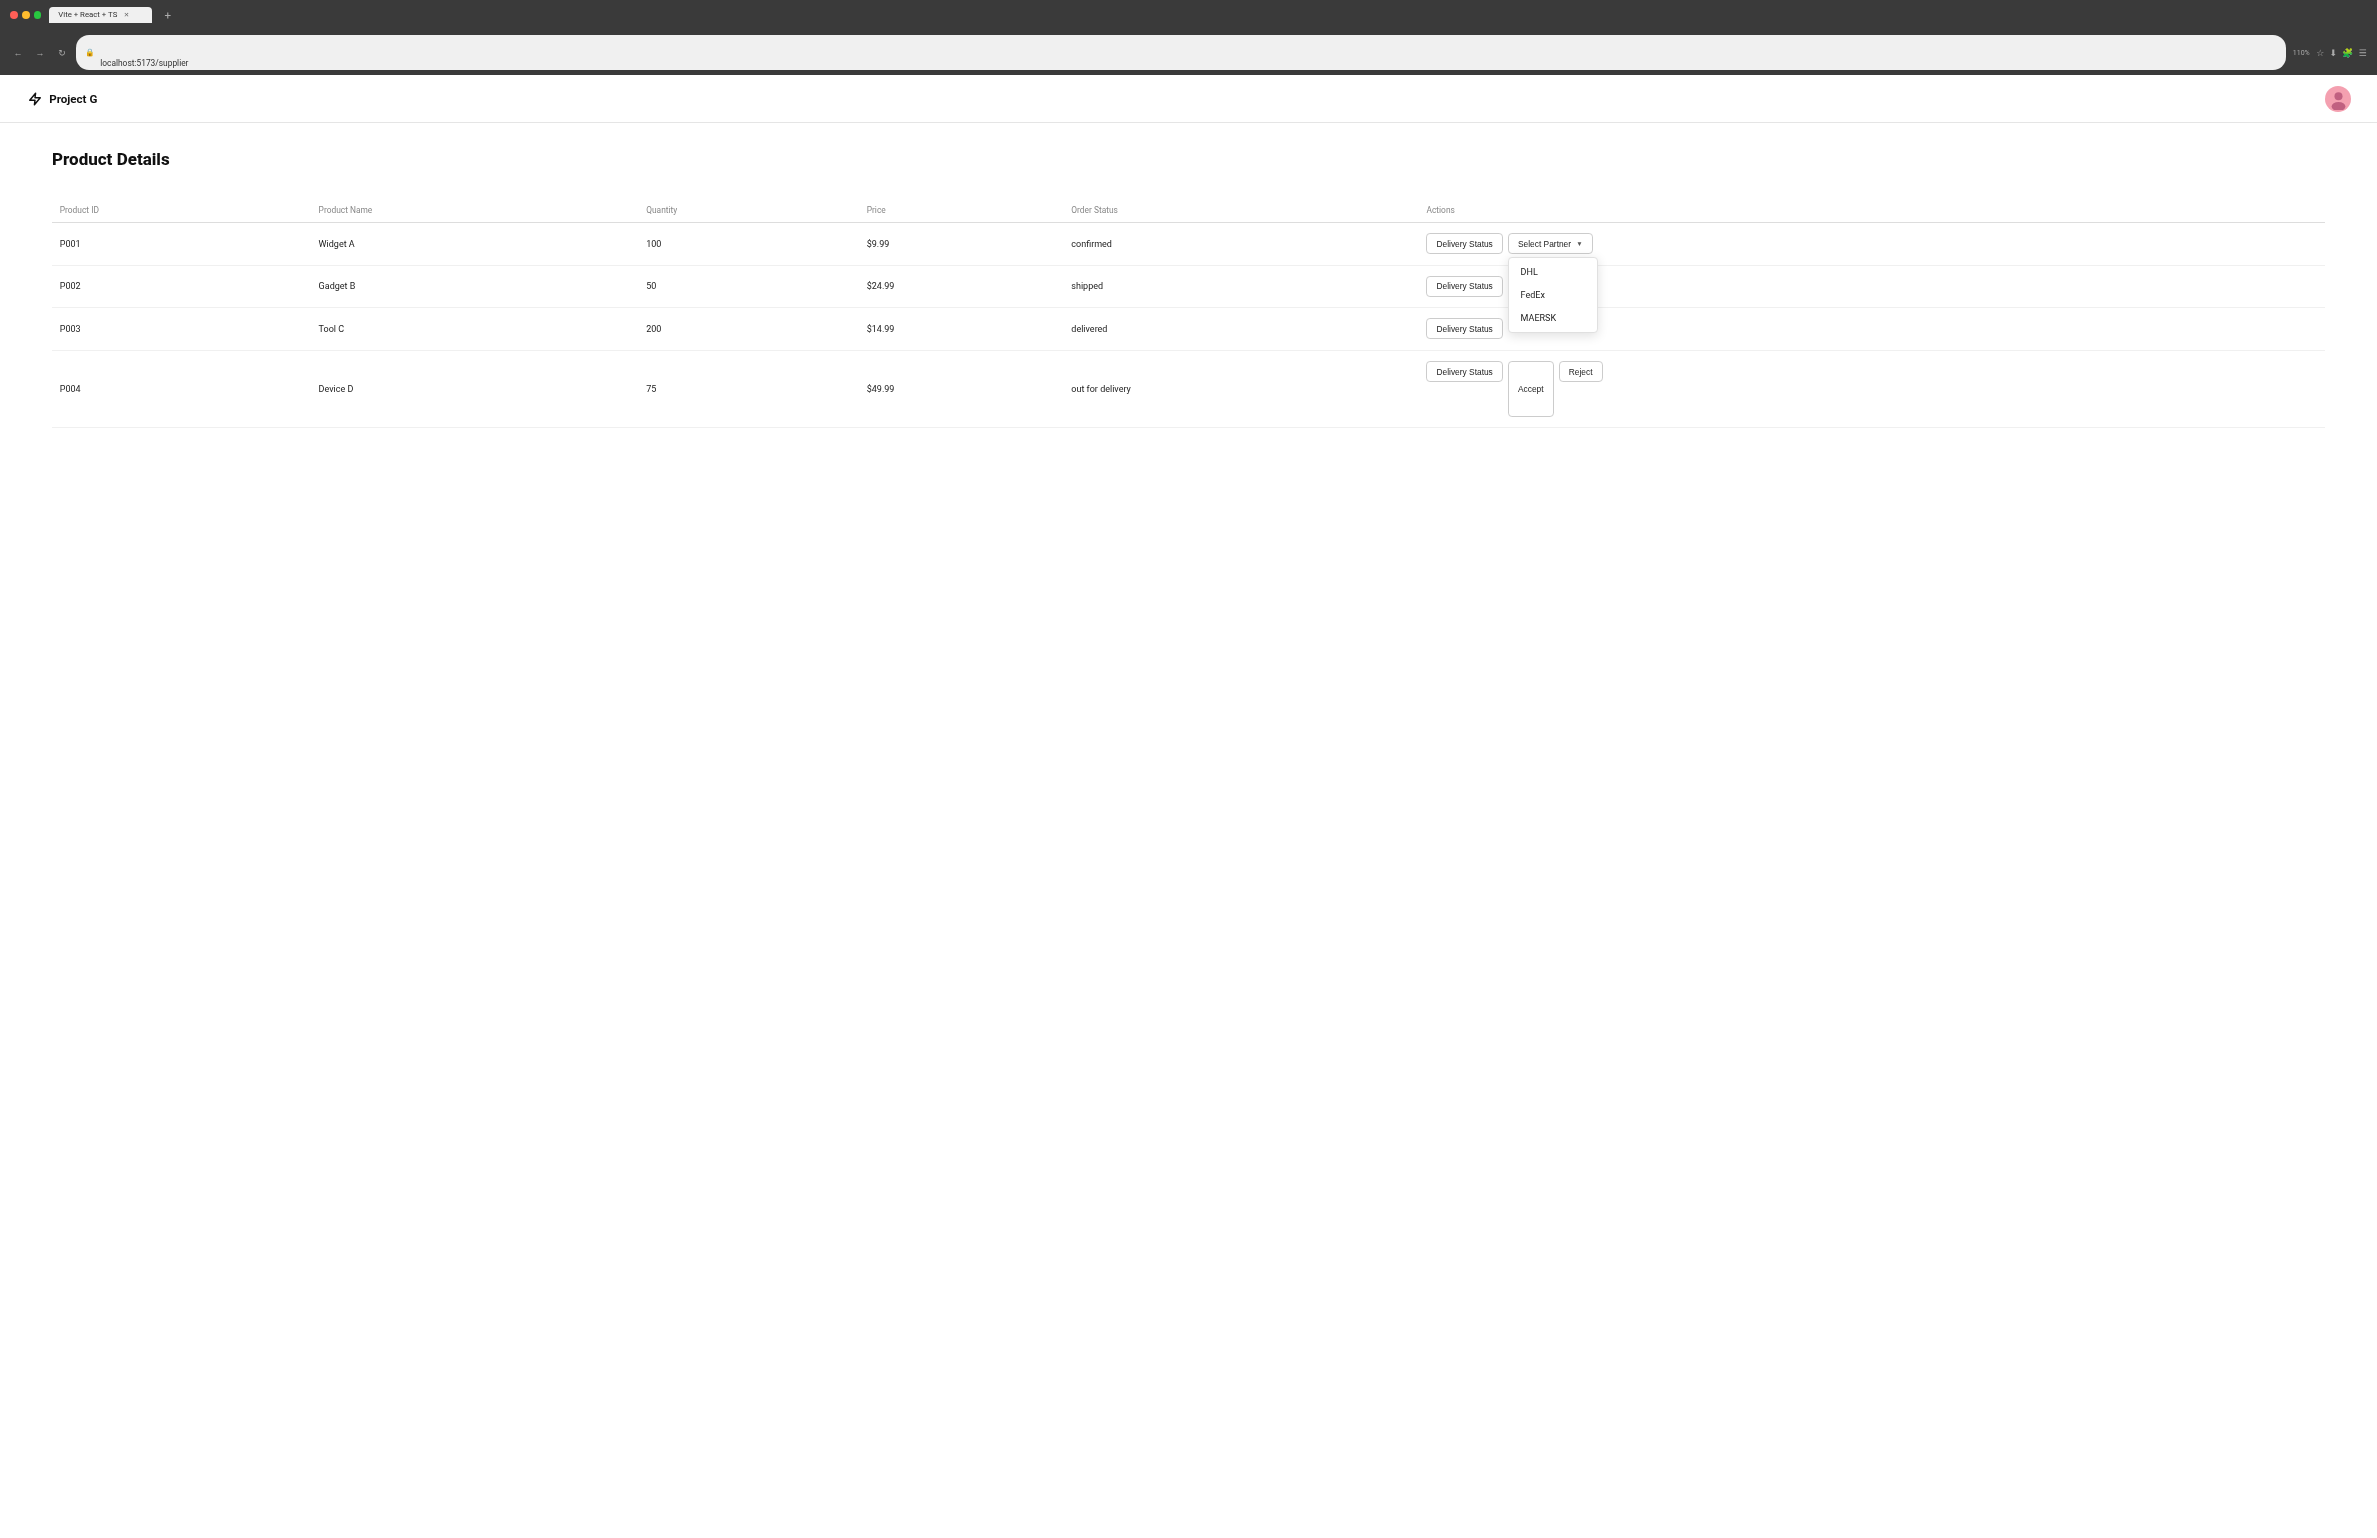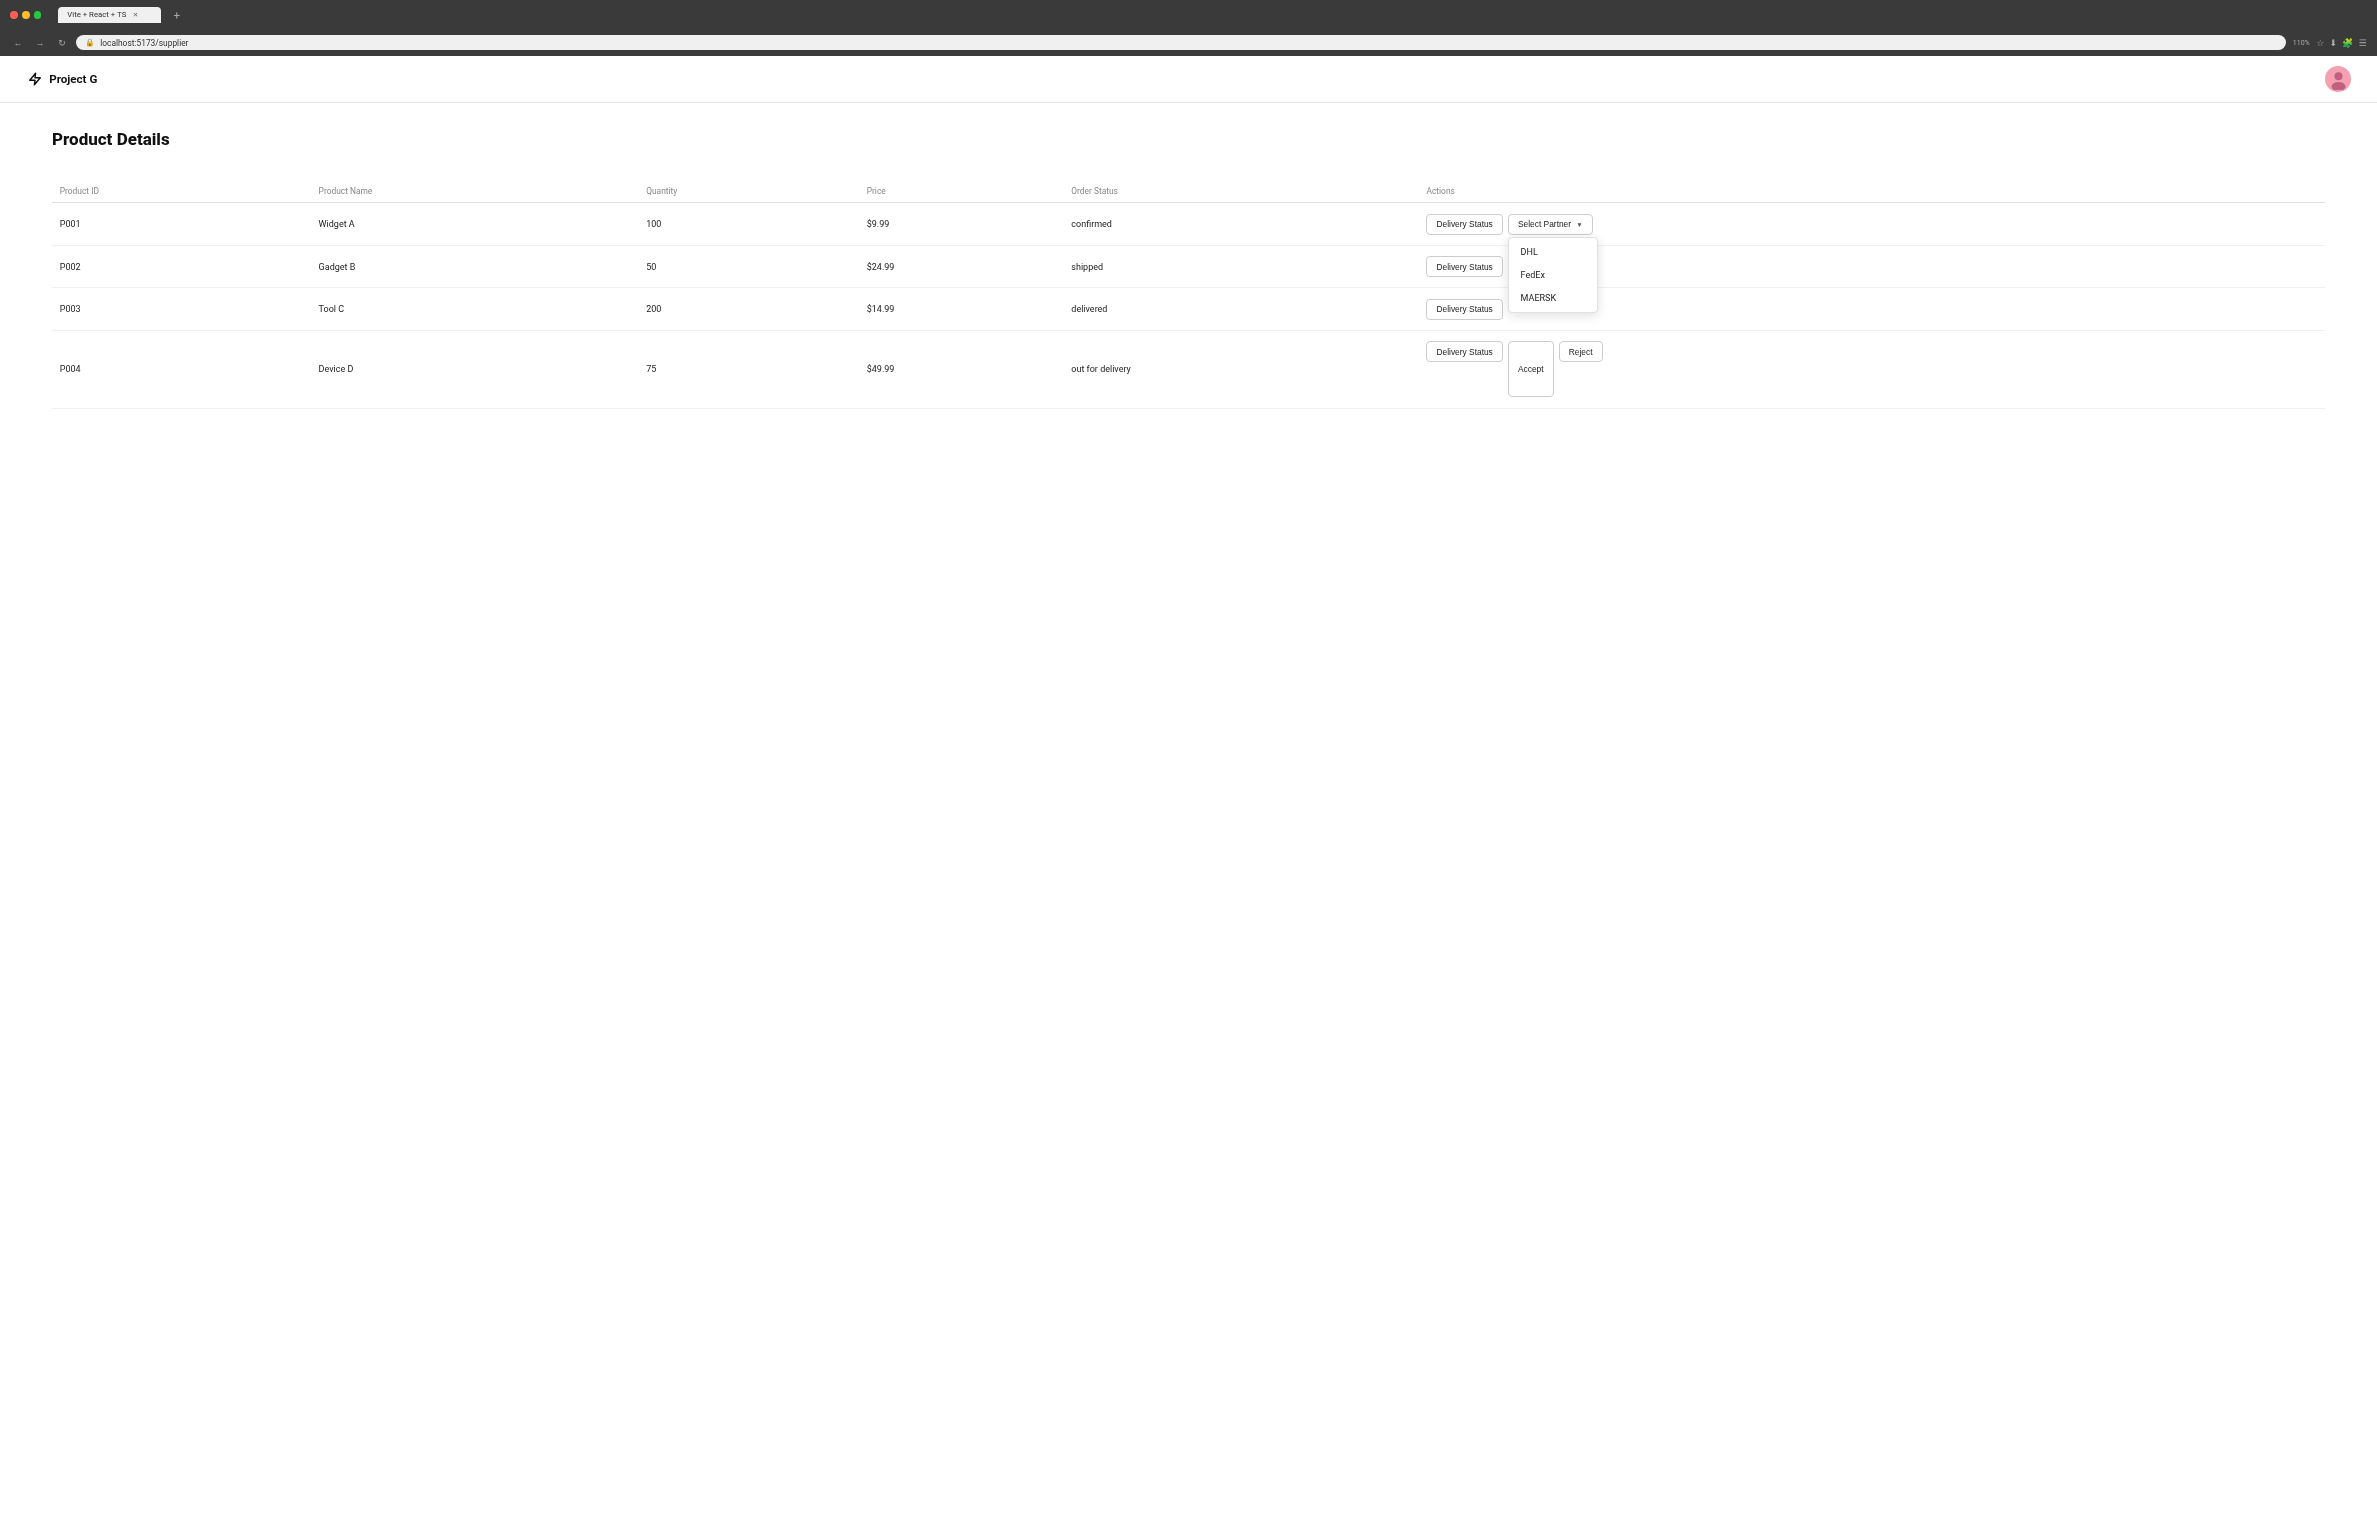--- a/index.html
+++ b/index.html
@@ -46,21 +46,20 @@
 
     .browser-tab {
       display: flex;
       background: #f0f0f0;
       border-radius: 3.9px 3.9px 0 0;
       padding: 3.9px 9px;
       gap: 2px;
       font-size: 7.8px;
       color: #333;
       min-width: 103px;
-      margin-left: 9px;
     }
 
     .tab-close {
       width: 9px;
       height: 9px;
       border-radius: 50%;
       display: flex;
       align-items: center;
       justify-content: center;
       font-size: 6.5px;
@@ -106,20 +105,21 @@
       align-items: center;
       background: #f0f0f0;
       border-radius: 13px;
       padding: 2.6px 9px;
       gap: 5.2px;
     }
 
     .address-text {
       font-size: 8.4px;
       color: #333;
+      margin-top: 20px;
     }
 
     .zoom-badge {
       font-size: 7px;
       color: #aaa;
     }
 
     .toolbar-icons {
       display: flex;
       align-items: center;

